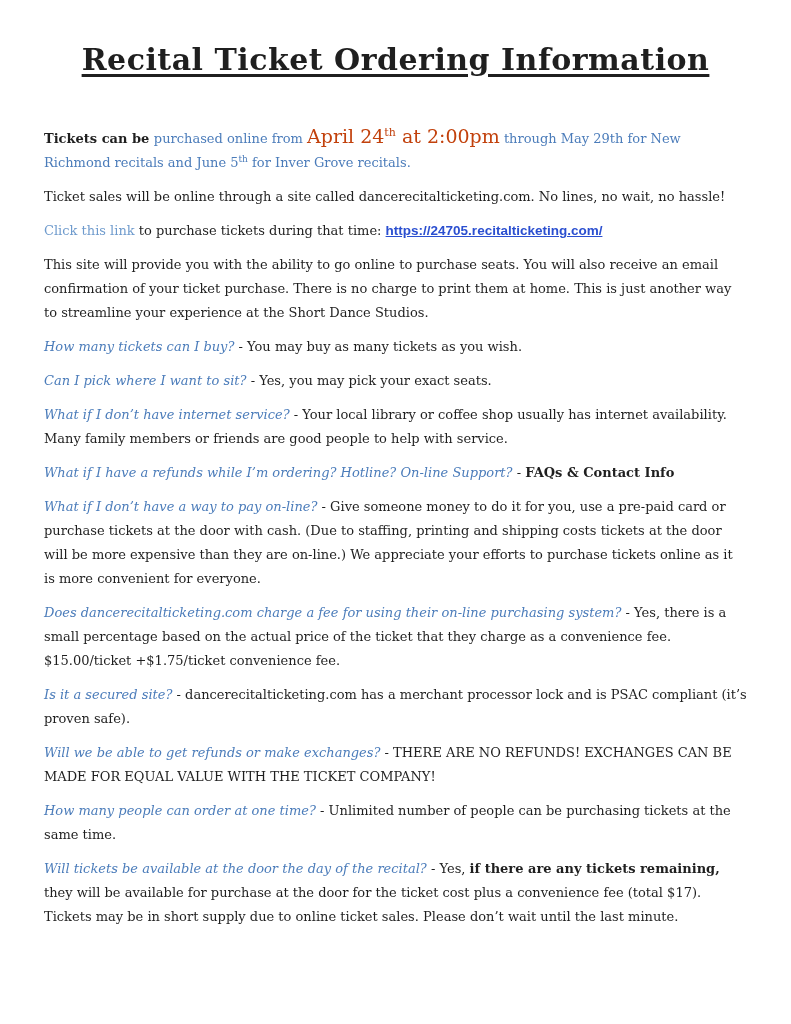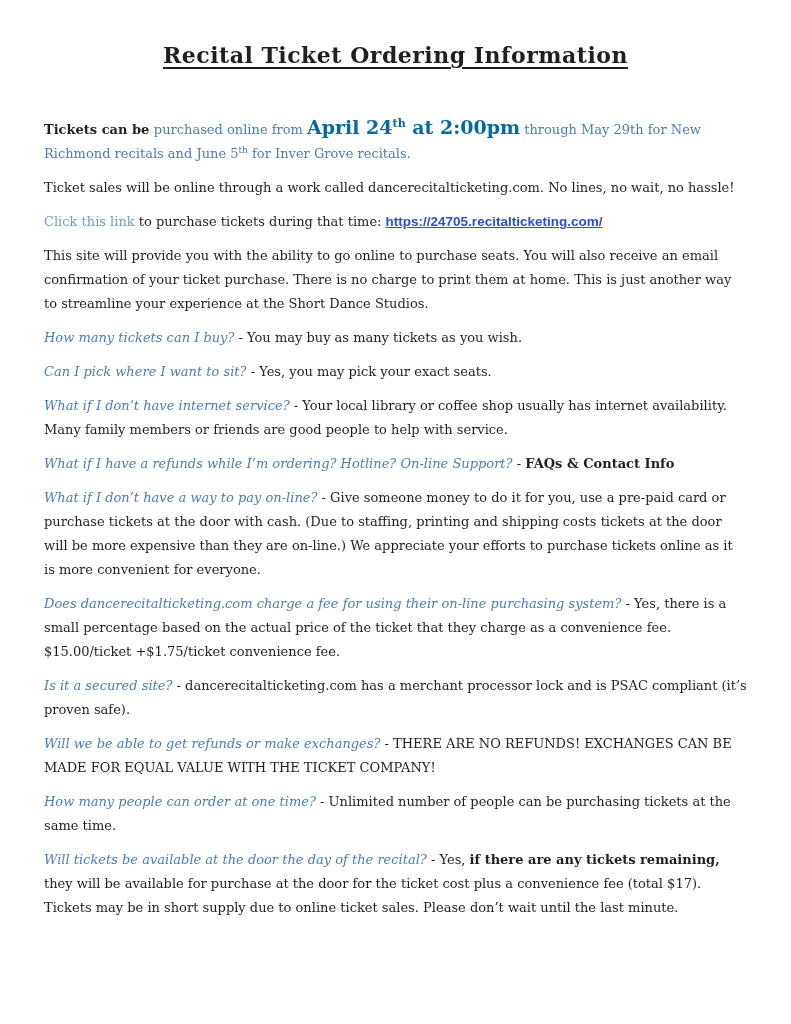--- a/index.html
+++ b/index.html
@@ -10,41 +10,41 @@
     color: #1f1f1f;
   }
   .page {
     width: 791px;
     min-height: 1024px;
     padding: 30px 44px 40px 44px;
     background: #ffffff;
   }
   h1.doc-title {
     text-align: center;
-    font-size: 22px;
+    font-size: 30px;
     font-weight: bold;
     color: #1f1f1f;
     text-decoration: underline;
     text-underline-offset: 4px;
     letter-spacing: 0.5px;
     margin: 12px 0 50px 0;
   }
   p.para {
     font-size: 13px;
     line-height: 24px;
     margin-bottom: 10px;
     color: #1f1f1f;
   }
   .bold { font-weight: bold; }
   .blue { color: #4b7cba; }
   .q { color: #4b7cba; font-style: italic; }
   .bigdate {
     font-size: 19px;
-    font-weight: bold;
-    color: #0369a1;
+    font-weight: normal;
+    color: #c2410c;
     line-height: 1;
   }
   .bigdate sup { font-size: 11px; }
   a.linklight {
     color: #6f9bcd;
     text-decoration: none;
     cursor: pointer;
   }
   a.url {
     color: #2b4fd0;
@@ -58,21 +58,21 @@
 </style>
 </head>
 <body>
 
 <div class="page">
 
   <h1 class="doc-title">Recital Ticket Ordering Information</h1>
 
   <p class="para"><span class="bold">Tickets can be </span><span class="blue">purchased online from </span><span class="bigdate"><span>April 24</span><sup>th</sup><span> at 2:00pm</span></span><span class="blue"> through May 29th for New Richmond recitals and June 5</span><sup class="blue">th</sup><span class="blue"> for Inver Grove recitals.</span></p>
 
-  <p class="para">Ticket sales will be online through a work called dancerecitalticketing.com. No lines, no wait, no hassle!</p>
+  <p class="para">Ticket sales will be online through a site called dancerecitalticketing.com. No lines, no wait, no hassle!</p>
 
   <p class="para"><a class="linklight">Click this link</a><span> to purchase tickets during that time: </span><a class="url">https://24705.recitalticketing.com/</a></p>
 
   <p class="para">This site will provide you with the ability to go online to purchase seats. You will also receive an email confirmation of your ticket purchase. There is no charge to print them at home. This is just another way to streamline your experience at the Short Dance Studios.</p>
 
 
   <p class="para"><span class="q">How many tickets can I buy?</span><span> - You may buy as many tickets as you wish.</span><span class="bold"></span><span></span></p>
 
   <p class="para"><span class="q">Can I pick where I want to sit?</span><span> - Yes, you may pick your exact seats.</span><span class="bold"></span><span></span></p>
 

